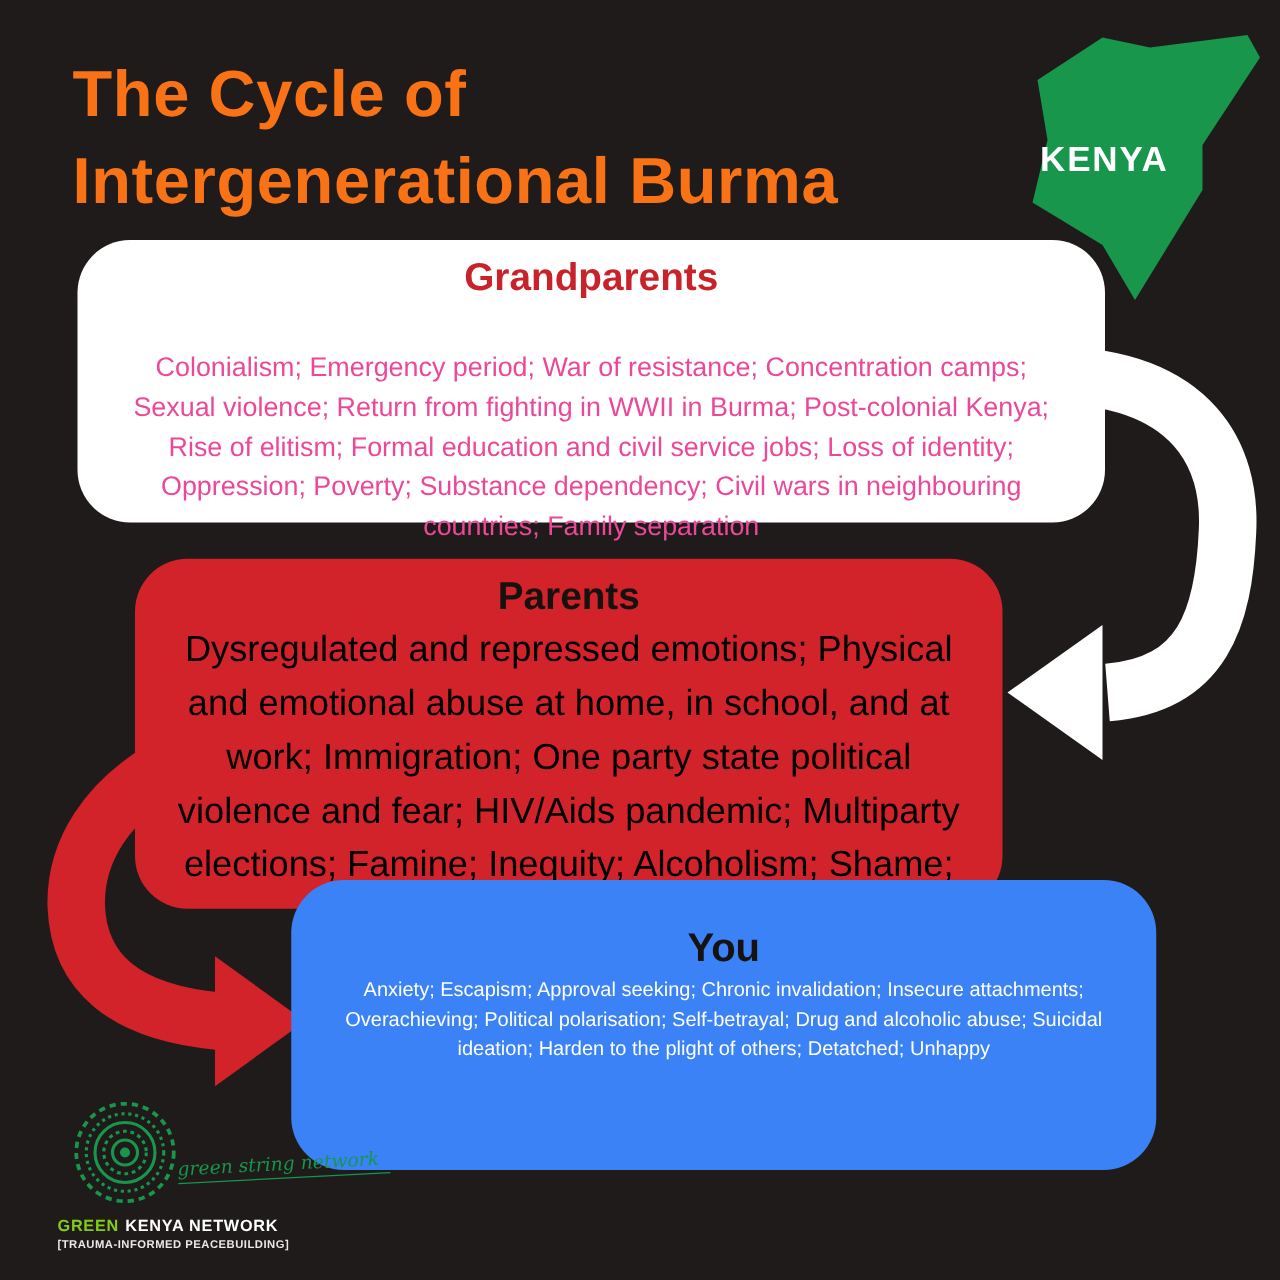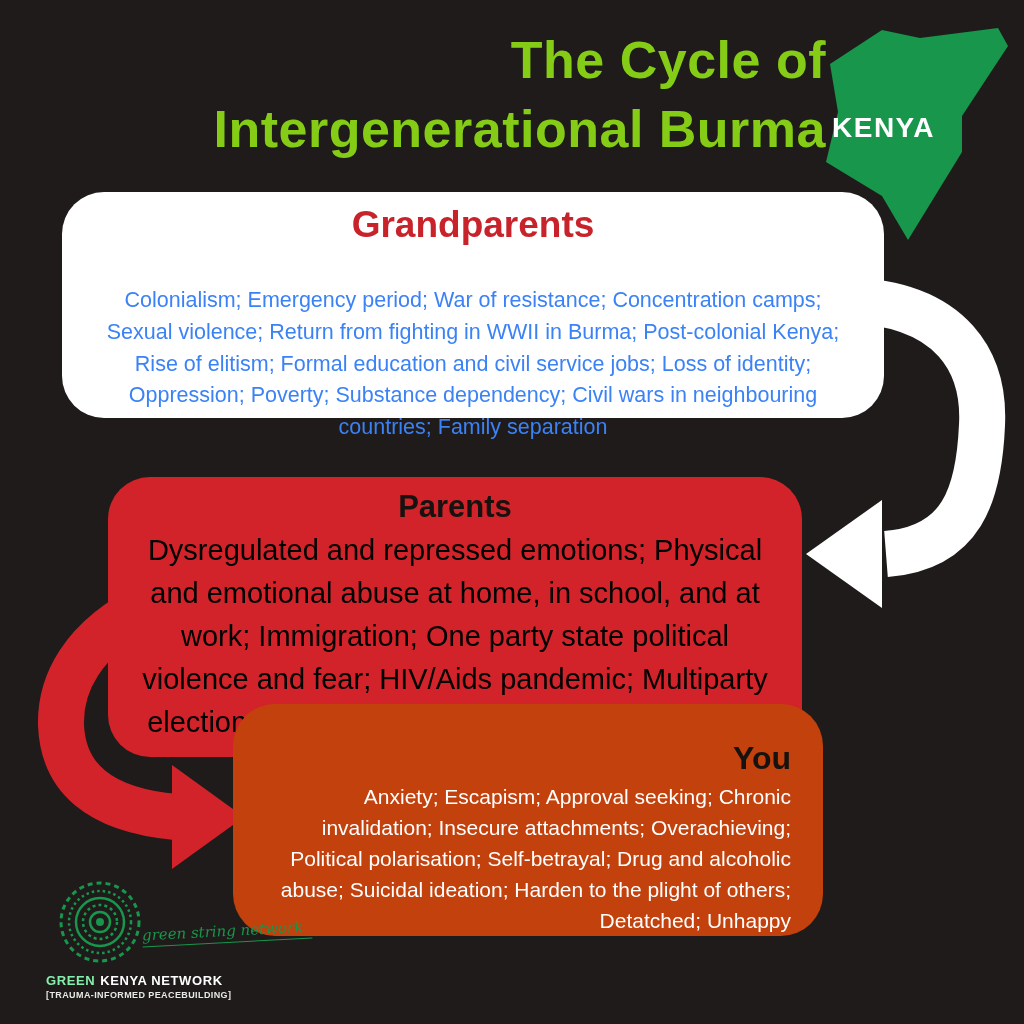--- a/index.html
+++ b/index.html
@@ -7,22 +7,22 @@
     width:1024px;height:1024px;
     background:#1f1b1a;
     font-family:"Liberation Sans", sans-serif;
     position:relative;
     overflow:hidden;
   }
   .canvas{position:absolute;inset:0;}
 
   
   .title{
-    position:absolute;top:26px;left:58px;width:768px;
-    text-align:right;color:#84cc16;
+    position:absolute;top:42px;left:58px;width:768px;
+    text-align:left;color:#f97316;
     font-weight:bold;font-size:52px;line-height:1.32;
     letter-spacing:0.5px;
   }
 
   
   .kenya{position:absolute;left:810px;top:22px;width:204px;height:230px;}
   .kenya svg{position:absolute;inset:0;}
   .kenya-label{
     position:absolute;left:22px;top:90px;width:160px;
     text-align:left;color:#ffffff;font-weight:bold;
@@ -34,53 +34,53 @@
 
   
   .box{position:absolute;border-radius:42px;text-align:center;box-sizing:border-box;}
   .box h2{margin:0;font-weight:bold;}
   .box p{margin:4px 0 0 0;line-height:1.48;}
 
   .box-white{
     left:62px;top:192px;width:822px;height:226px;
     background:#ffffff;padding:8px 40px 0 40px;
   }
-  .box-white h2{color:#c8232b;font-size:37px;margin-top:4px;}
-  .box-white p{color:#3b82f6;font-size:21.5px;margin-top:39px;}
+  .box-white h2{color:#c8232b;font-size:31px;margin-top:4px;}
+  .box-white p{color:#ec4899;font-size:21.5px;margin-top:39px;}
 
   .box-red{
     left:108px;top:447px;width:694px;height:280px;
-    background:#d2232a;padding:8px 30px 0 30px;margin-top:30px;
+    background:#d2232a;padding:8px 30px 0 30px;
   }
   .box-red h2{color:#151210;font-size:31px;margin-top:4px;}
   .box-red p{color:#000000;font-size:29px;}
 
   .box-green{
-    left:233px;top:704px;width:590px;height:232px;
-    background:#c2410c;padding:8px 32px 0 32px;text-align:right;
+    left:233px;top:704px;width:692px;height:232px;
+    background:#3b82f6;padding:8px 32px 0 32px;
   }
   .box-green h2{color:#151210;font-size:32px;margin-top:28px;}
-  .box-green p{color:#ffffff;font-size:21px;}
+  .box-green p{color:#ffffff;font-size:16px;}
 
   
   .logo{position:absolute;left:44px;top:880px;width:280px;height:130px;}
   .logo-mark{position:absolute;left:14px;top:0px;}
   .logo-script{
     position:absolute;left:98px;top:42px;width:170px;
     font-family:"DejaVu Serif", serif;font-style:italic;
     color:#17964c;font-size:15px;white-space:nowrap;
     border-bottom:1px solid #17964c;padding-bottom:2px;
     transform:rotate(-3deg);
   }
   .logo-name{
     position:absolute;left:2px;top:93px;
     font-size:13px;font-weight:bold;letter-spacing:0.6px;
     color:#ffffff;white-space:nowrap;
   }
-  .logo-name .gn{color:#86efac;margin-right:5px;}
+  .logo-name .gn{color:#84cc16;margin-right:5px;}
   .logo-tagline{
     position:absolute;left:2px;top:110px;
     font-size:9px;font-weight:bold;letter-spacing:0.4px;
     color:#e8e8e8;white-space:nowrap;text-align:center;
   }
 </style>
 </head>
 <body>
 
 <div class="canvas">

